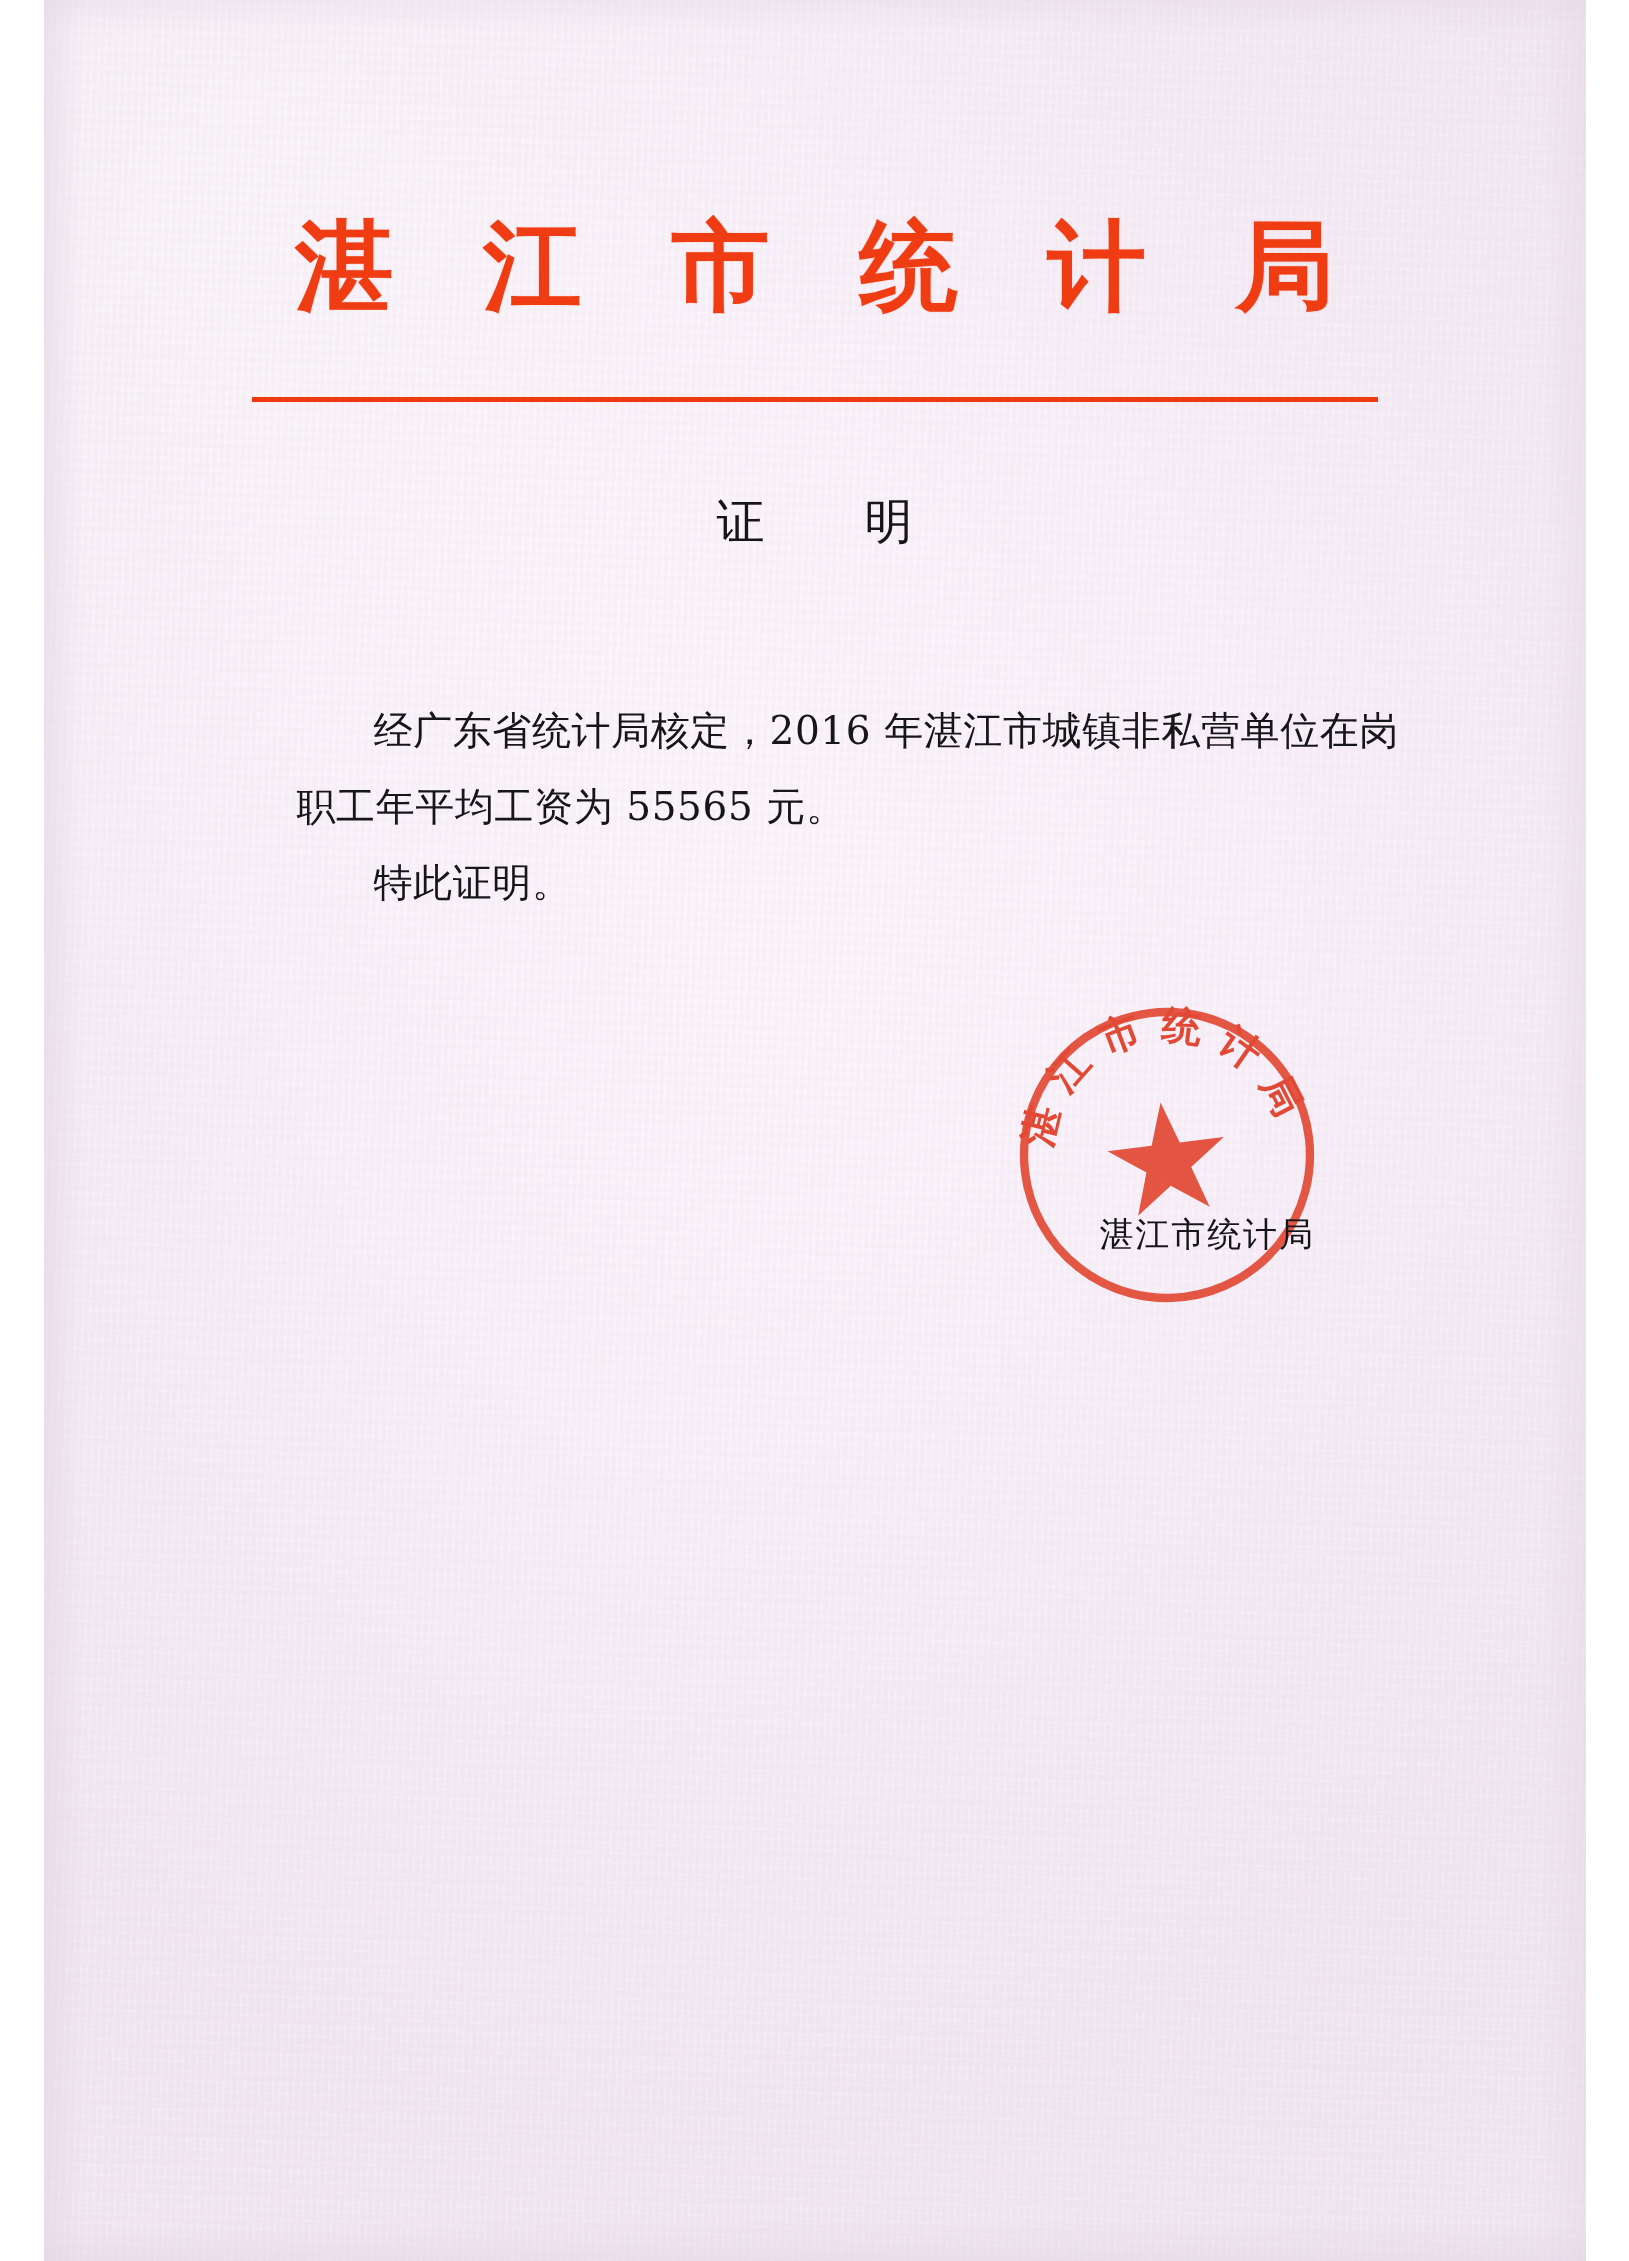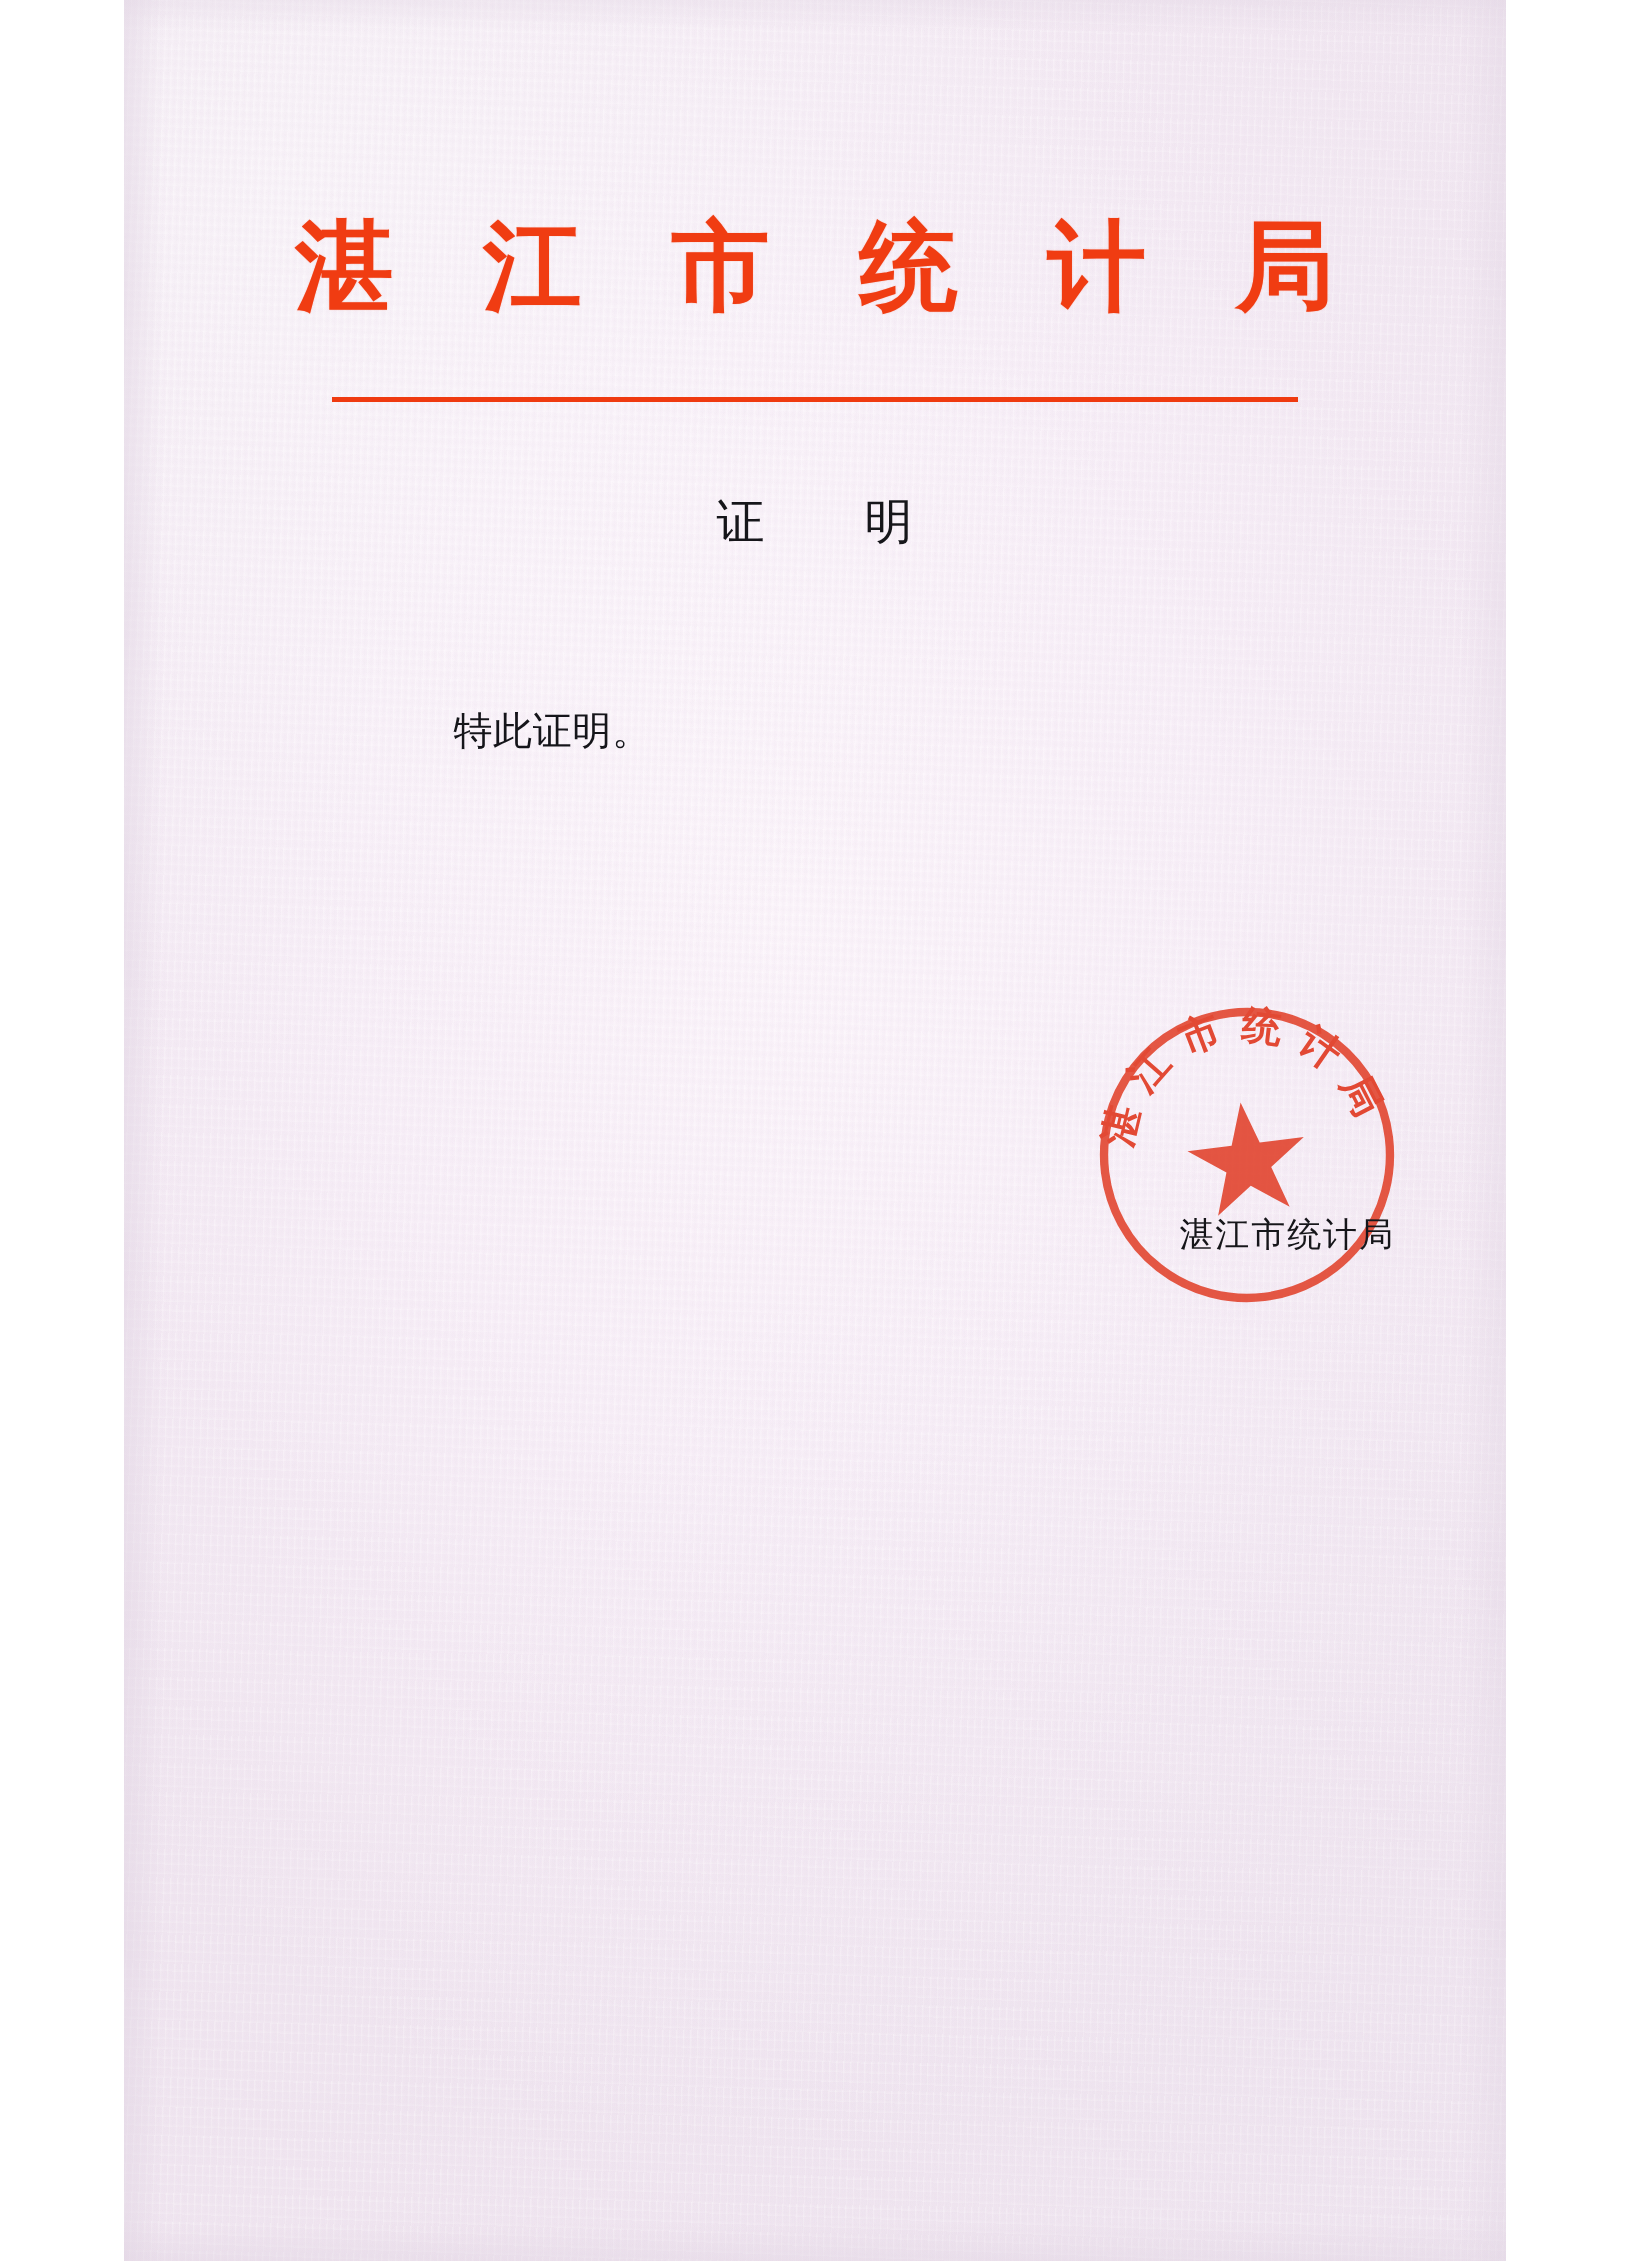--- a/index.html
+++ b/index.html
@@ -7,21 +7,21 @@
     padding: 0;
     background: #ffffff;
   }
   body {
     font-family: "DejaVu Serif", "Liberation Serif", serif;
   }
 
   
   .page {
     position: relative;
-    width: 1382px;
+    width: 1542px;
     height: 2261px;
     margin: 0 auto;
     overflow: hidden;
     background:
       radial-gradient(ellipse 70% 55% at 48% 40%, #fbf4fa 0%, #f7eef7 45%, #f3e9f3 70%, #efe4ef 100%);
   }
 
   
   .grain {
     position: absolute;
@@ -151,20 +151,21 @@
   <div class="edge-shade"></div>
 
   <div class="letterhead">
     <div class="letterhead-title">湛 江 市 统 计 局</div>
   </div>
   <div class="letterhead-rule"></div>
 
   <div class="doc-title">证　明</div>
 
   <div class="body-text">
+    <p>经广东省统计局核定，2016 年湛江市城镇非私营单位在岗职工年平均工资为 55565 元。</p>
     <p>特此证明。</p>
   </div>
 
   <div class="seal">
     <svg viewBox="0 0 500 500" xmlns="http://www.w3.org/2000/svg">
       <defs>
         <path id="sealArc" d="M 70,250 A 180,180 0 1 1 430,250" fill="none"></path>
       </defs>
       <circle cx="250" cy="250" r="222" fill="none" stroke="#e0331a" stroke-width="13" opacity="0.92"></circle>
       <polygon points="250,168 272,233 341,233 285,273 306,338 250,298 194,338 215,273 159,233 228,233" fill="#e0331a" opacity="0.93"></polygon>

